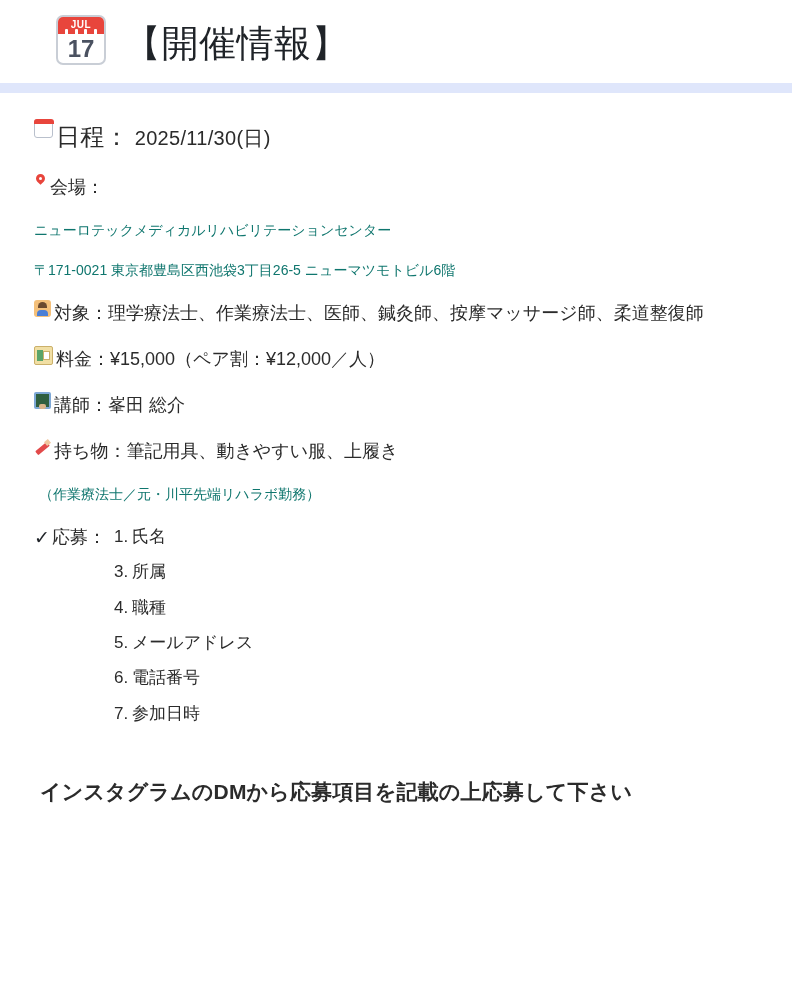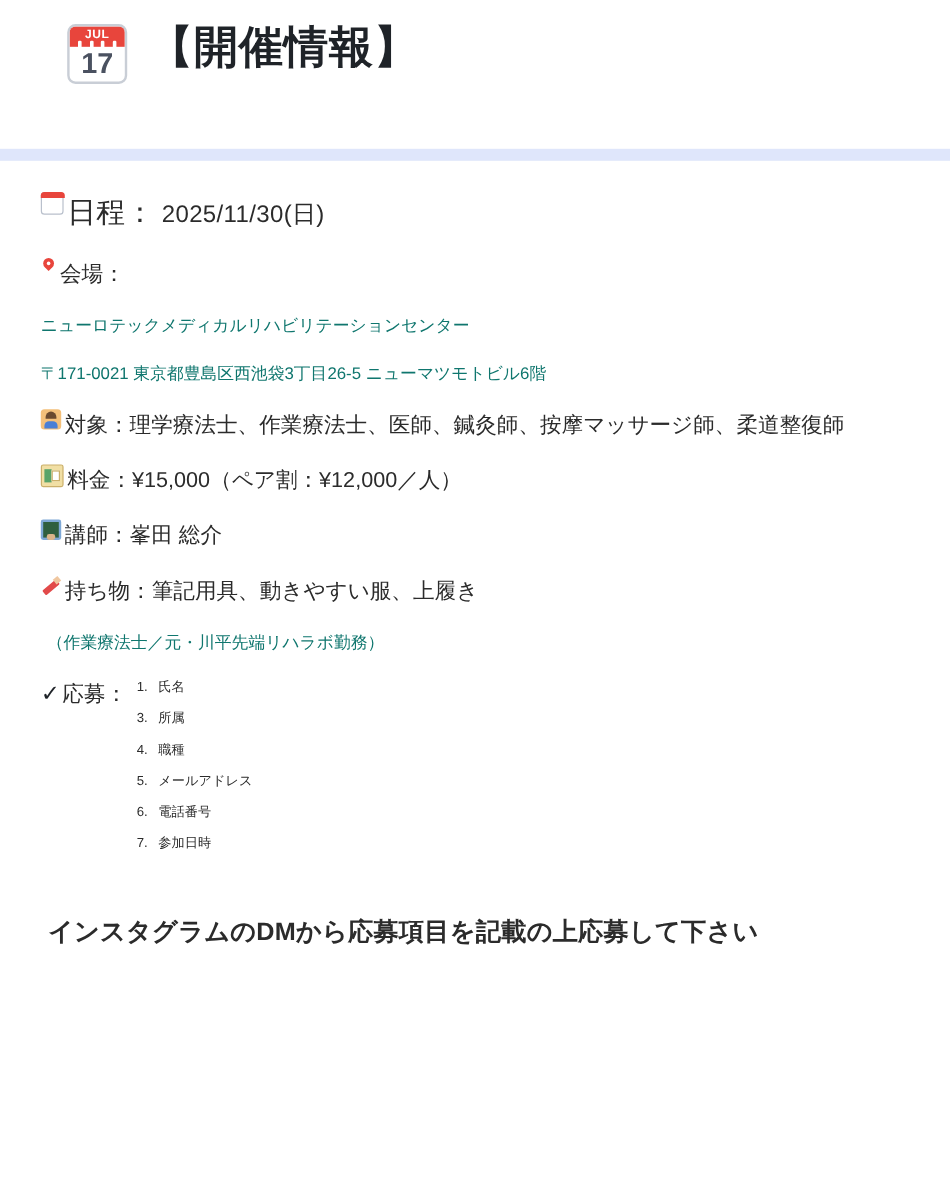--- a/index.html
+++ b/index.html
@@ -17,25 +17,25 @@
   .page {
     position: relative;
     width: 792px;
     height: 990px;
     box-sizing: border-box;
   }
 
   
   .header {
     display: flex;
-    align-items: flex-start;
+    align-items: flex-end;
     gap: 18px;
     padding: 20px 0 18px 56px;
     box-sizing: border-box;
-    height: 124px;
+    height: 83px;
   }
   .cal-icon {
     width: 50px;
     height: 50px;
     position: relative;
     flex: 0 0 auto;
   }
   .cal-icon .cal-body {
     position: absolute;
     inset: 0;
@@ -83,21 +83,21 @@
     bottom: 0;
     display: flex;
     align-items: center;
     justify-content: center;
     font-size: 24px;
     font-weight: bold;
     color: #4a5160;
   }
   .header-title {
     font-size: 37px;
-    font-weight: bold;
+    font-weight: normal;
     color: #1f2328;
     letter-spacing: 0.5px;
     line-height: 1.1;
     white-space: nowrap;
   }
 
   
   .divider {
     width: 100%;
     height: 10px;
@@ -155,21 +155,21 @@
   .apply-block .apply-label {
     flex: 0 0 auto;
     margin-right: 8px;
   }
   .apply-list {
     list-style: none;
     margin: 0;
     padding: 0;
   }
   .apply-list li {
-    font-size: 11px;
+    font-size: 17px;
     line-height: 1.55;
     margin-bottom: 9px;
     white-space: nowrap;
   }
   .apply-list li .num {
     display: inline-block;
     width: 18px;
   }
 
   

